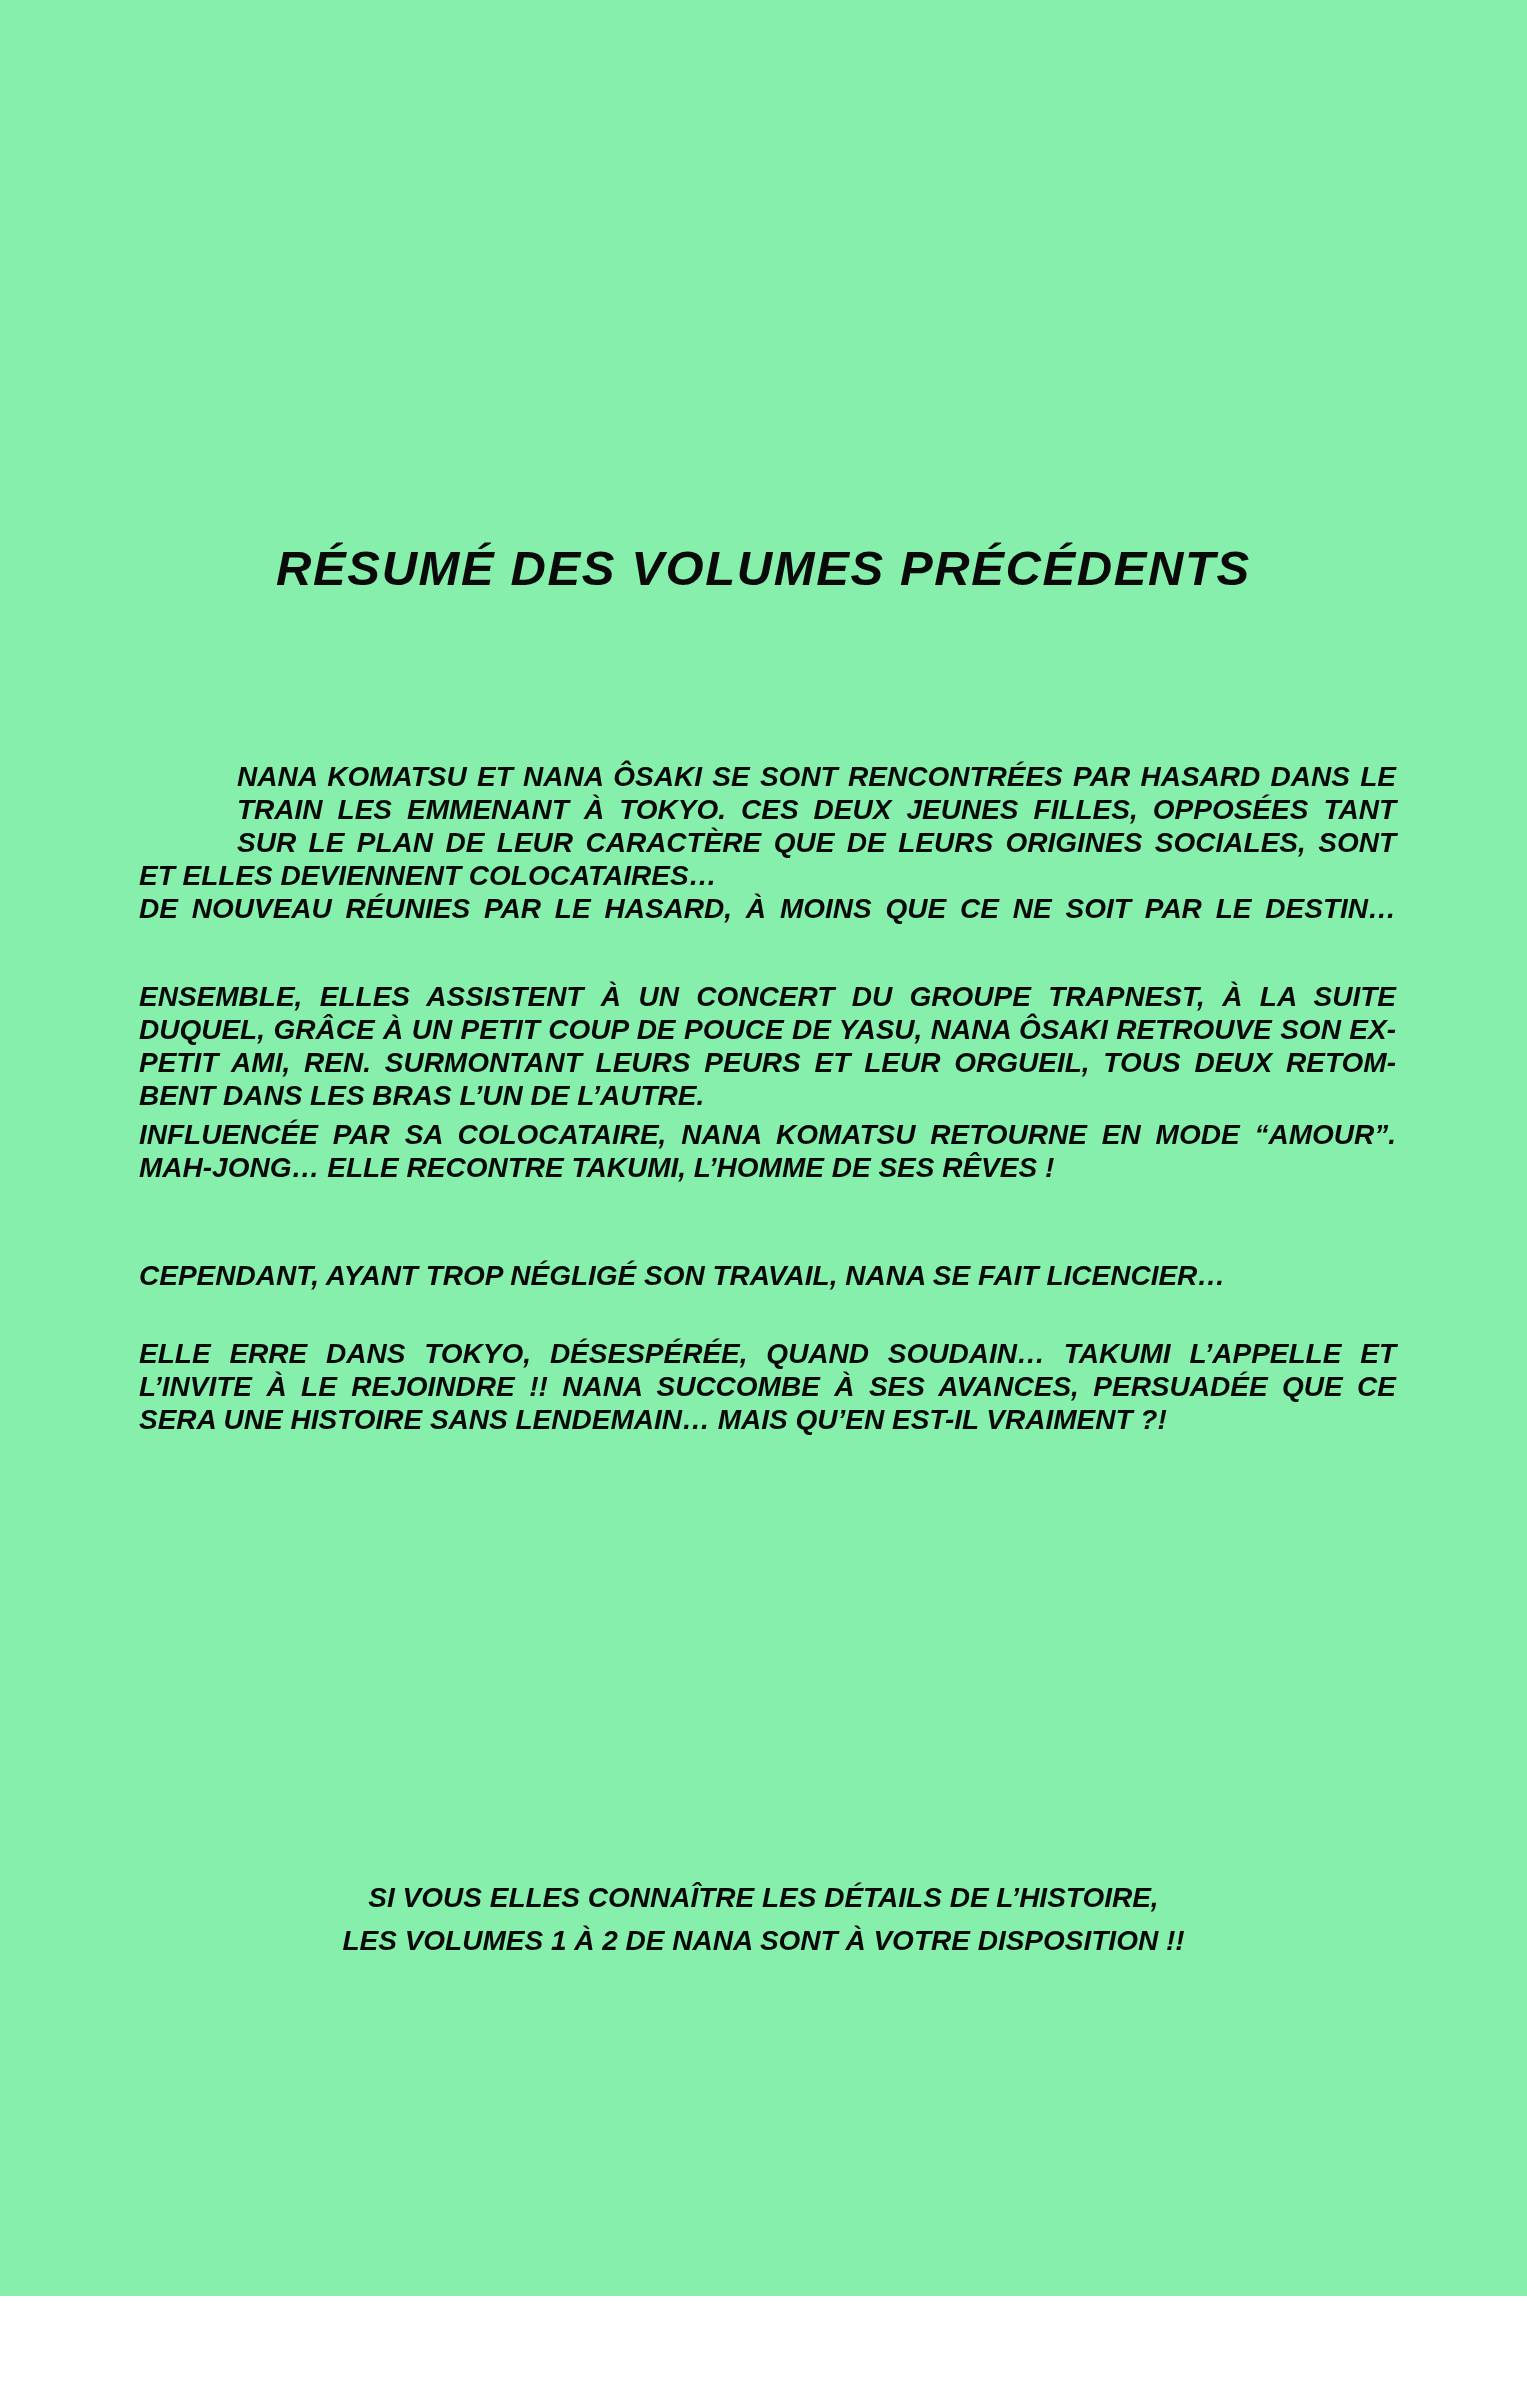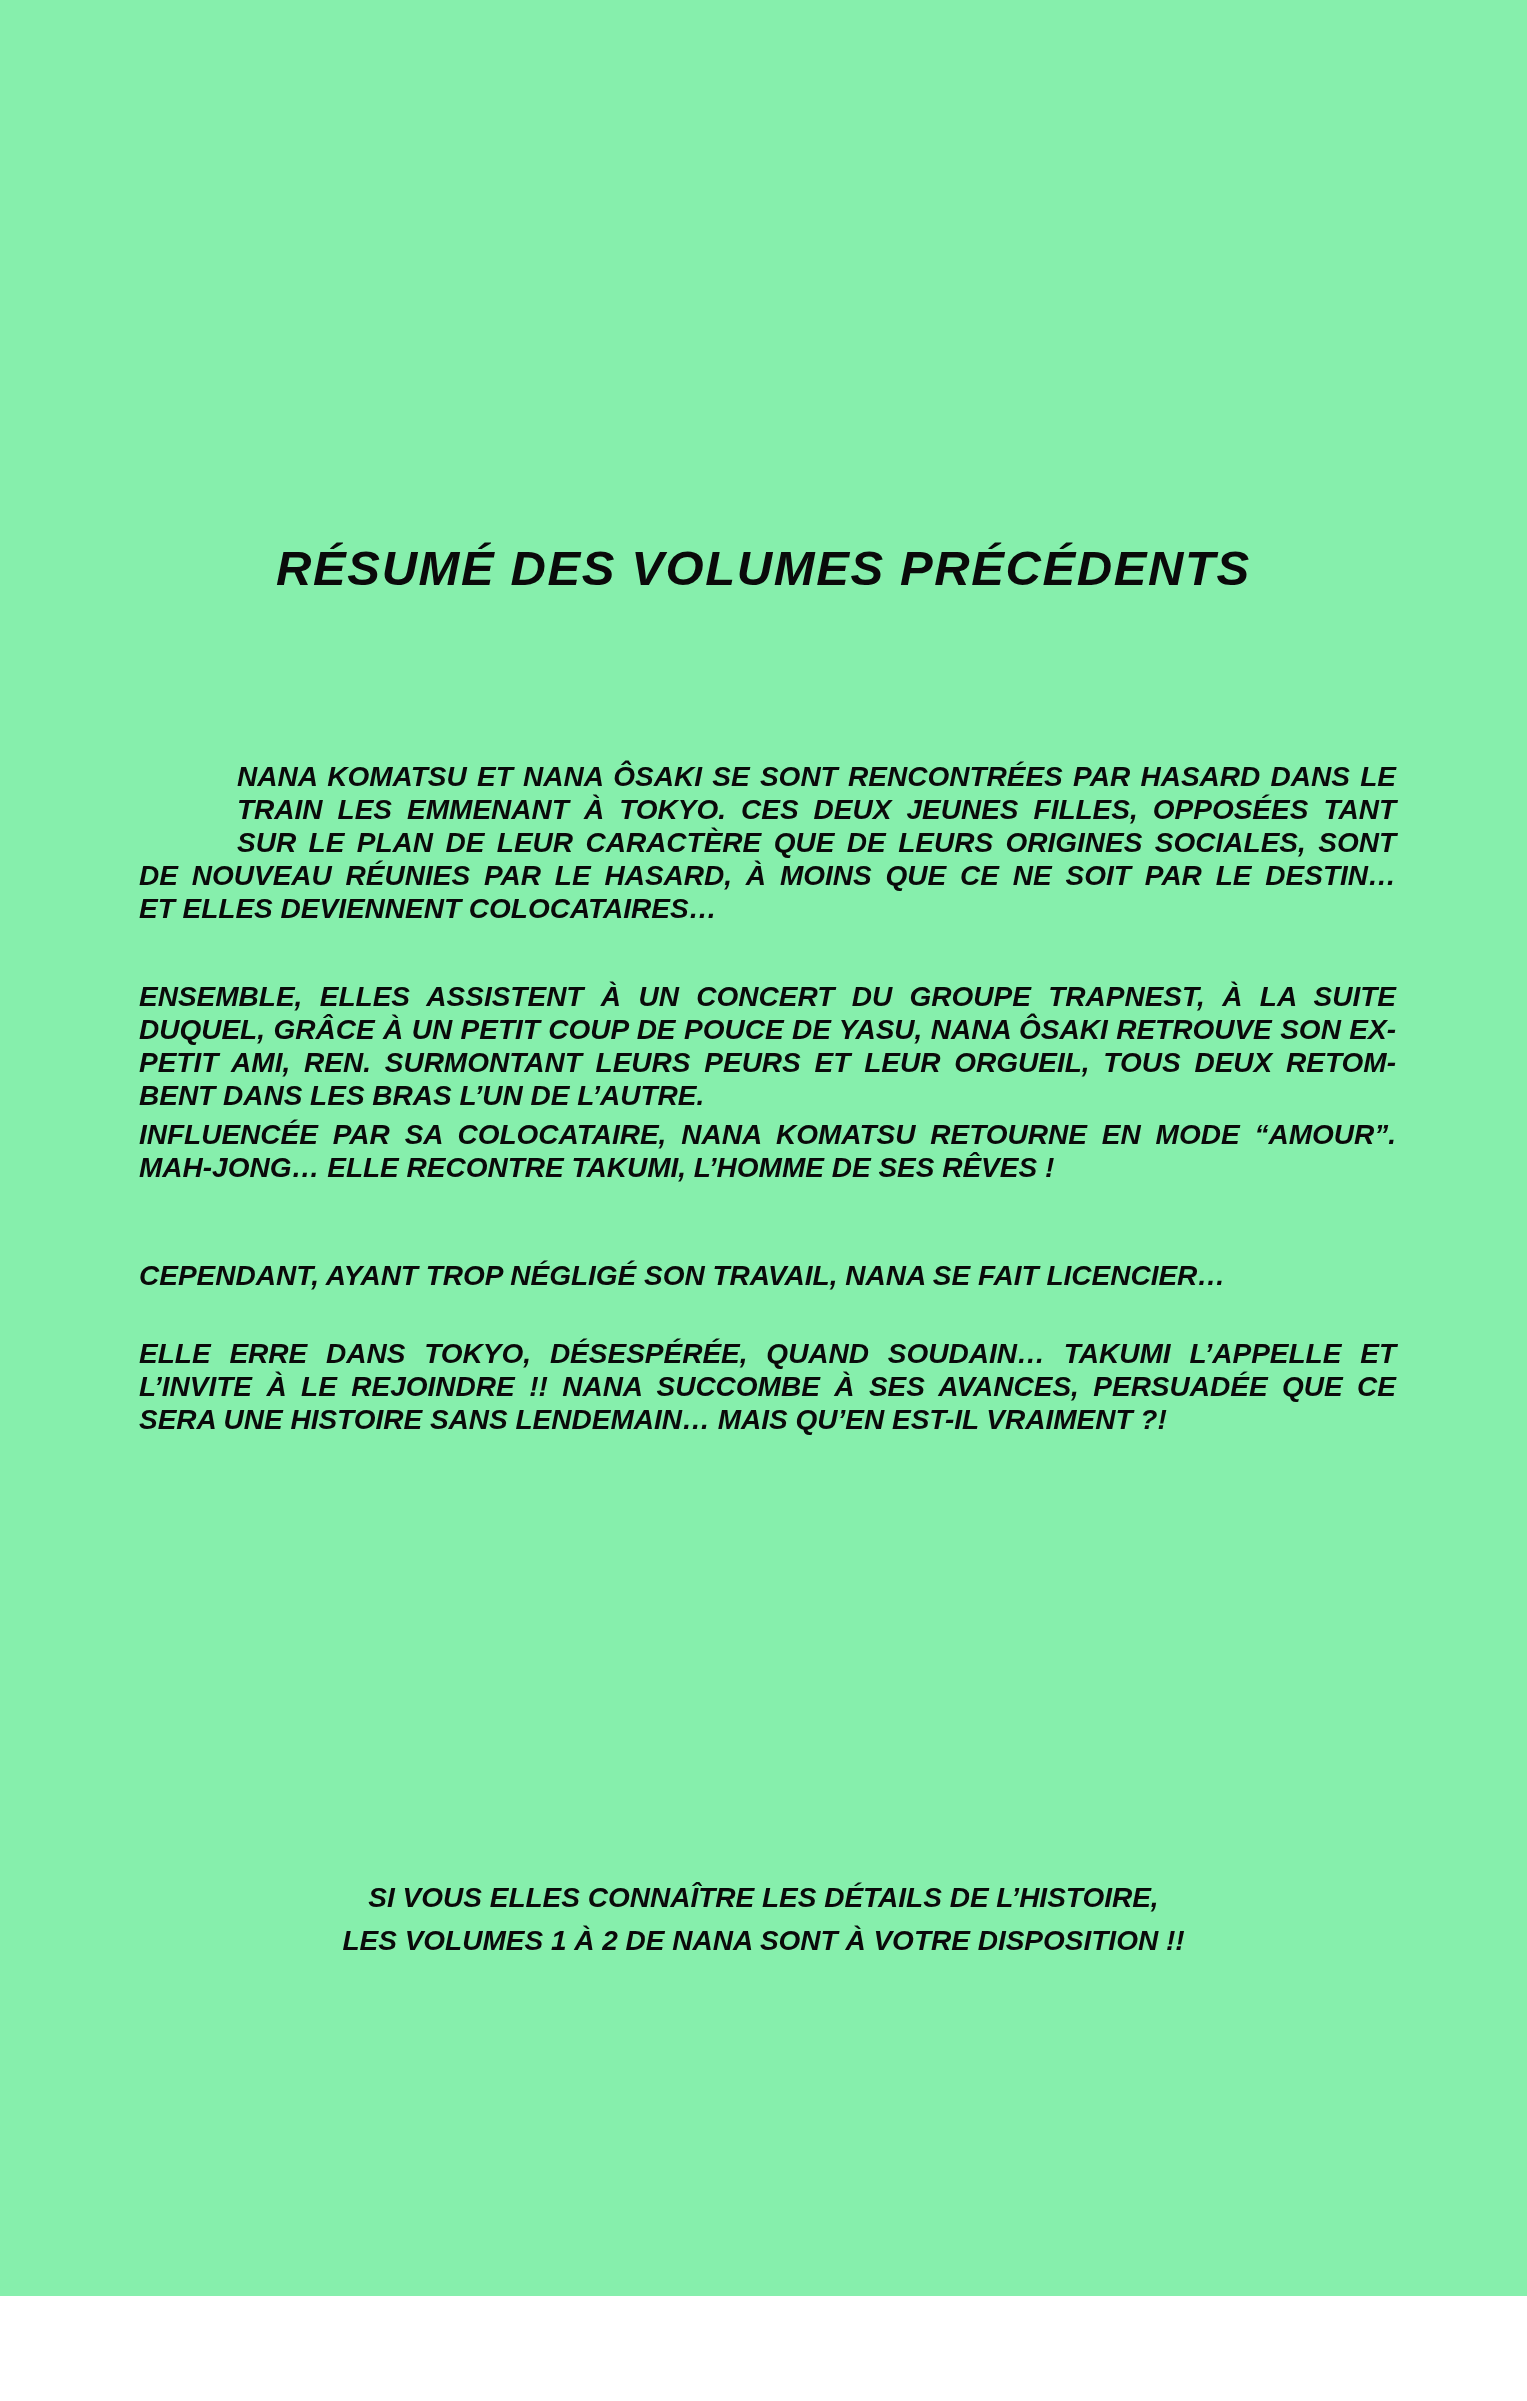--- a/index.html
+++ b/index.html
@@ -74,22 +74,22 @@
 <body>
 
 <div id="page">
 
   <div class="comic title">RÉSUMÉ DES VOLUMES PRÉCÉDENTS</div>
 
   <div class="comic para p1">
     <div class="line ind">NANA KOMATSU ET NANA ÔSAKI SE SONT RENCONTRÉES PAR HASARD DANS LE</div>
     <div class="line ind">TRAIN LES EMMENANT À TOKYO. CES DEUX JEUNES FILLES, OPPOSÉES TANT</div>
     <div class="line ind">SUR LE PLAN DE LEUR CARACTÈRE QUE DE LEURS ORIGINES SOCIALES, SONT</div>
+    <div class="line last">ET ELLES DEVIENNENT COLOCATAIRES…</div>
     <div class="line">DE NOUVEAU RÉUNIES PAR LE HASARD, À MOINS QUE CE NE SOIT PAR LE DESTIN…</div>
-    <div class="line last">ET ELLES DEVIENNENT COLOCATAIRES…</div>
   </div>
 
   <div class="comic para p2">
     <div class="line">ENSEMBLE, ELLES ASSISTENT À UN CONCERT DU GROUPE TRAPNEST, À LA SUITE</div>
     <div class="line">DUQUEL, GRÂCE À UN PETIT COUP DE POUCE DE YASU, NANA ÔSAKI RETROUVE SON EX-</div>
     <div class="line">PETIT AMI, REN. SURMONTANT LEURS PEURS ET LEUR ORGUEIL, TOUS DEUX RETOM-</div>
     <div class="line last">BENT DANS LES BRAS L’UN DE L’AUTRE.</div>
   </div>
 
   <div class="comic para p3">

